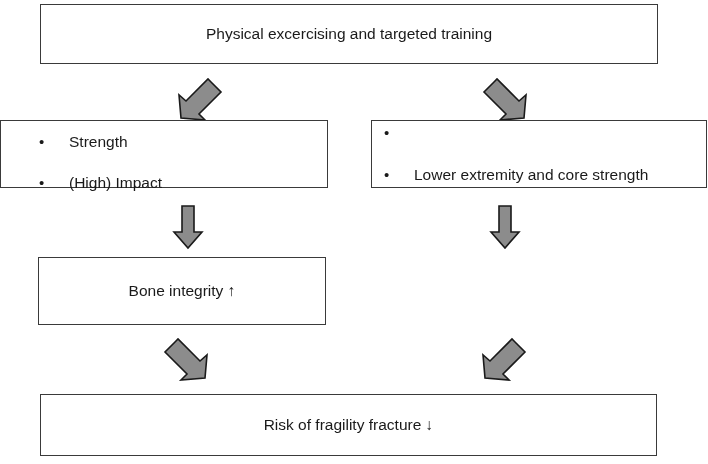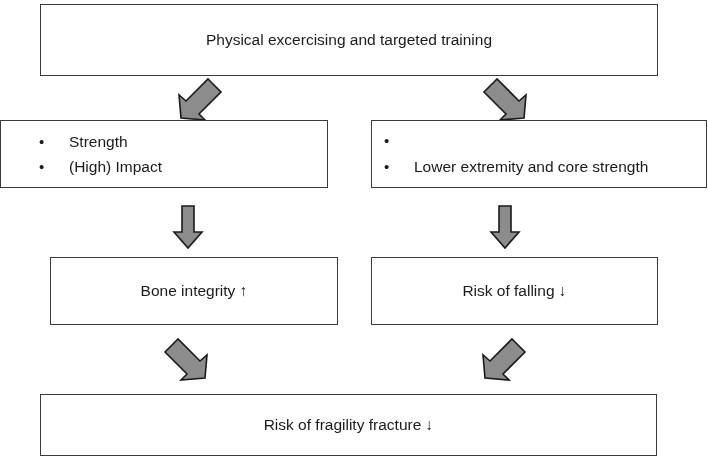--- a/index.html
+++ b/index.html
@@ -50,35 +50,36 @@
   }
   .bullet-dot {
     display: inline-block;
     width: 30px;
     flex: none;
     font-size: 15px;
     color: #1a1a1a;
   }
   .bullet-label {
     display: inline-block;
+    margin-top: 16px;
   }
   .arrow {
     position: absolute;
   }
   .arrow svg {
     display: block;
     overflow: visible;
   }
 </style>
 </head>
 <body>
 
 <div id="canvas">
 
-  <div class="box" style="left:40px; top:4px; width:618px; height:72px;">
+  <div class="box" style="left:40px; top:4px; width:618px; height:60px;">
     <span class="box-text">Physical excercising and targeted training</span>
   </div>
 
   <div class="arrow" style="left:176px; top:79px;">
     <svg width="46" height="42" viewBox="0 0 46 42">
       <polygon points="34,2 44,12 22,34 28,40 4,38 2,15 9,21 31,-1" transform="translate(1,1)" fill="#8c8c8c" stroke="#1a1a1a" stroke-width="1.6" stroke-linejoin="miter"></polygon>
     </svg>
   </div>
 
   <div class="arrow" style="left:482px; top:79px;">
@@ -117,27 +118,24 @@
       <polygon points="10,1 22,1 22,27 30,27 16,43 2,27 10,27" fill="#8c8c8c" stroke="#1a1a1a" stroke-width="1.6" stroke-linejoin="miter"></polygon>
     </svg>
   </div>
 
   <div class="arrow" style="left:489px; top:205px;">
     <svg width="32" height="46" viewBox="0 0 32 46">
       <polygon points="10,1 22,1 22,27 30,27 16,43 2,27 10,27" fill="#8c8c8c" stroke="#1a1a1a" stroke-width="1.6" stroke-linejoin="miter"></polygon>
     </svg>
   </div>
 
-  <div class="box" style="left:50px; top:257px; width:288px; height:68px;">
+  <div class="box" style="left:38px; top:257px; width:288px; height:68px;">
     <span class="box-text">Bone integrity ↑</span>
   </div>
 
-  <div class="box" style="left:371px; top:257px; width:287px; height:68px;">
-    <span class="box-text">Risk of falling ↓</span>
-  </div>
 
   <div class="arrow" style="left:163px; top:338px;">
     <svg width="48" height="46" viewBox="0 0 48 46">
       <polygon points="11,2 1,12 23,34 17,40 41,38 43,15 36,21 14,-1" transform="translate(1,2)" fill="#8c8c8c" stroke="#1a1a1a" stroke-width="1.6" stroke-linejoin="miter"></polygon>
     </svg>
   </div>
 
   <div class="arrow" style="left:480px; top:338px;">
     <svg width="48" height="46" viewBox="0 0 48 46">
       <polygon points="34,2 44,12 22,34 28,40 4,38 2,15 9,21 31,-1" transform="translate(1,2)" fill="#8c8c8c" stroke="#1a1a1a" stroke-width="1.6" stroke-linejoin="miter"></polygon>

